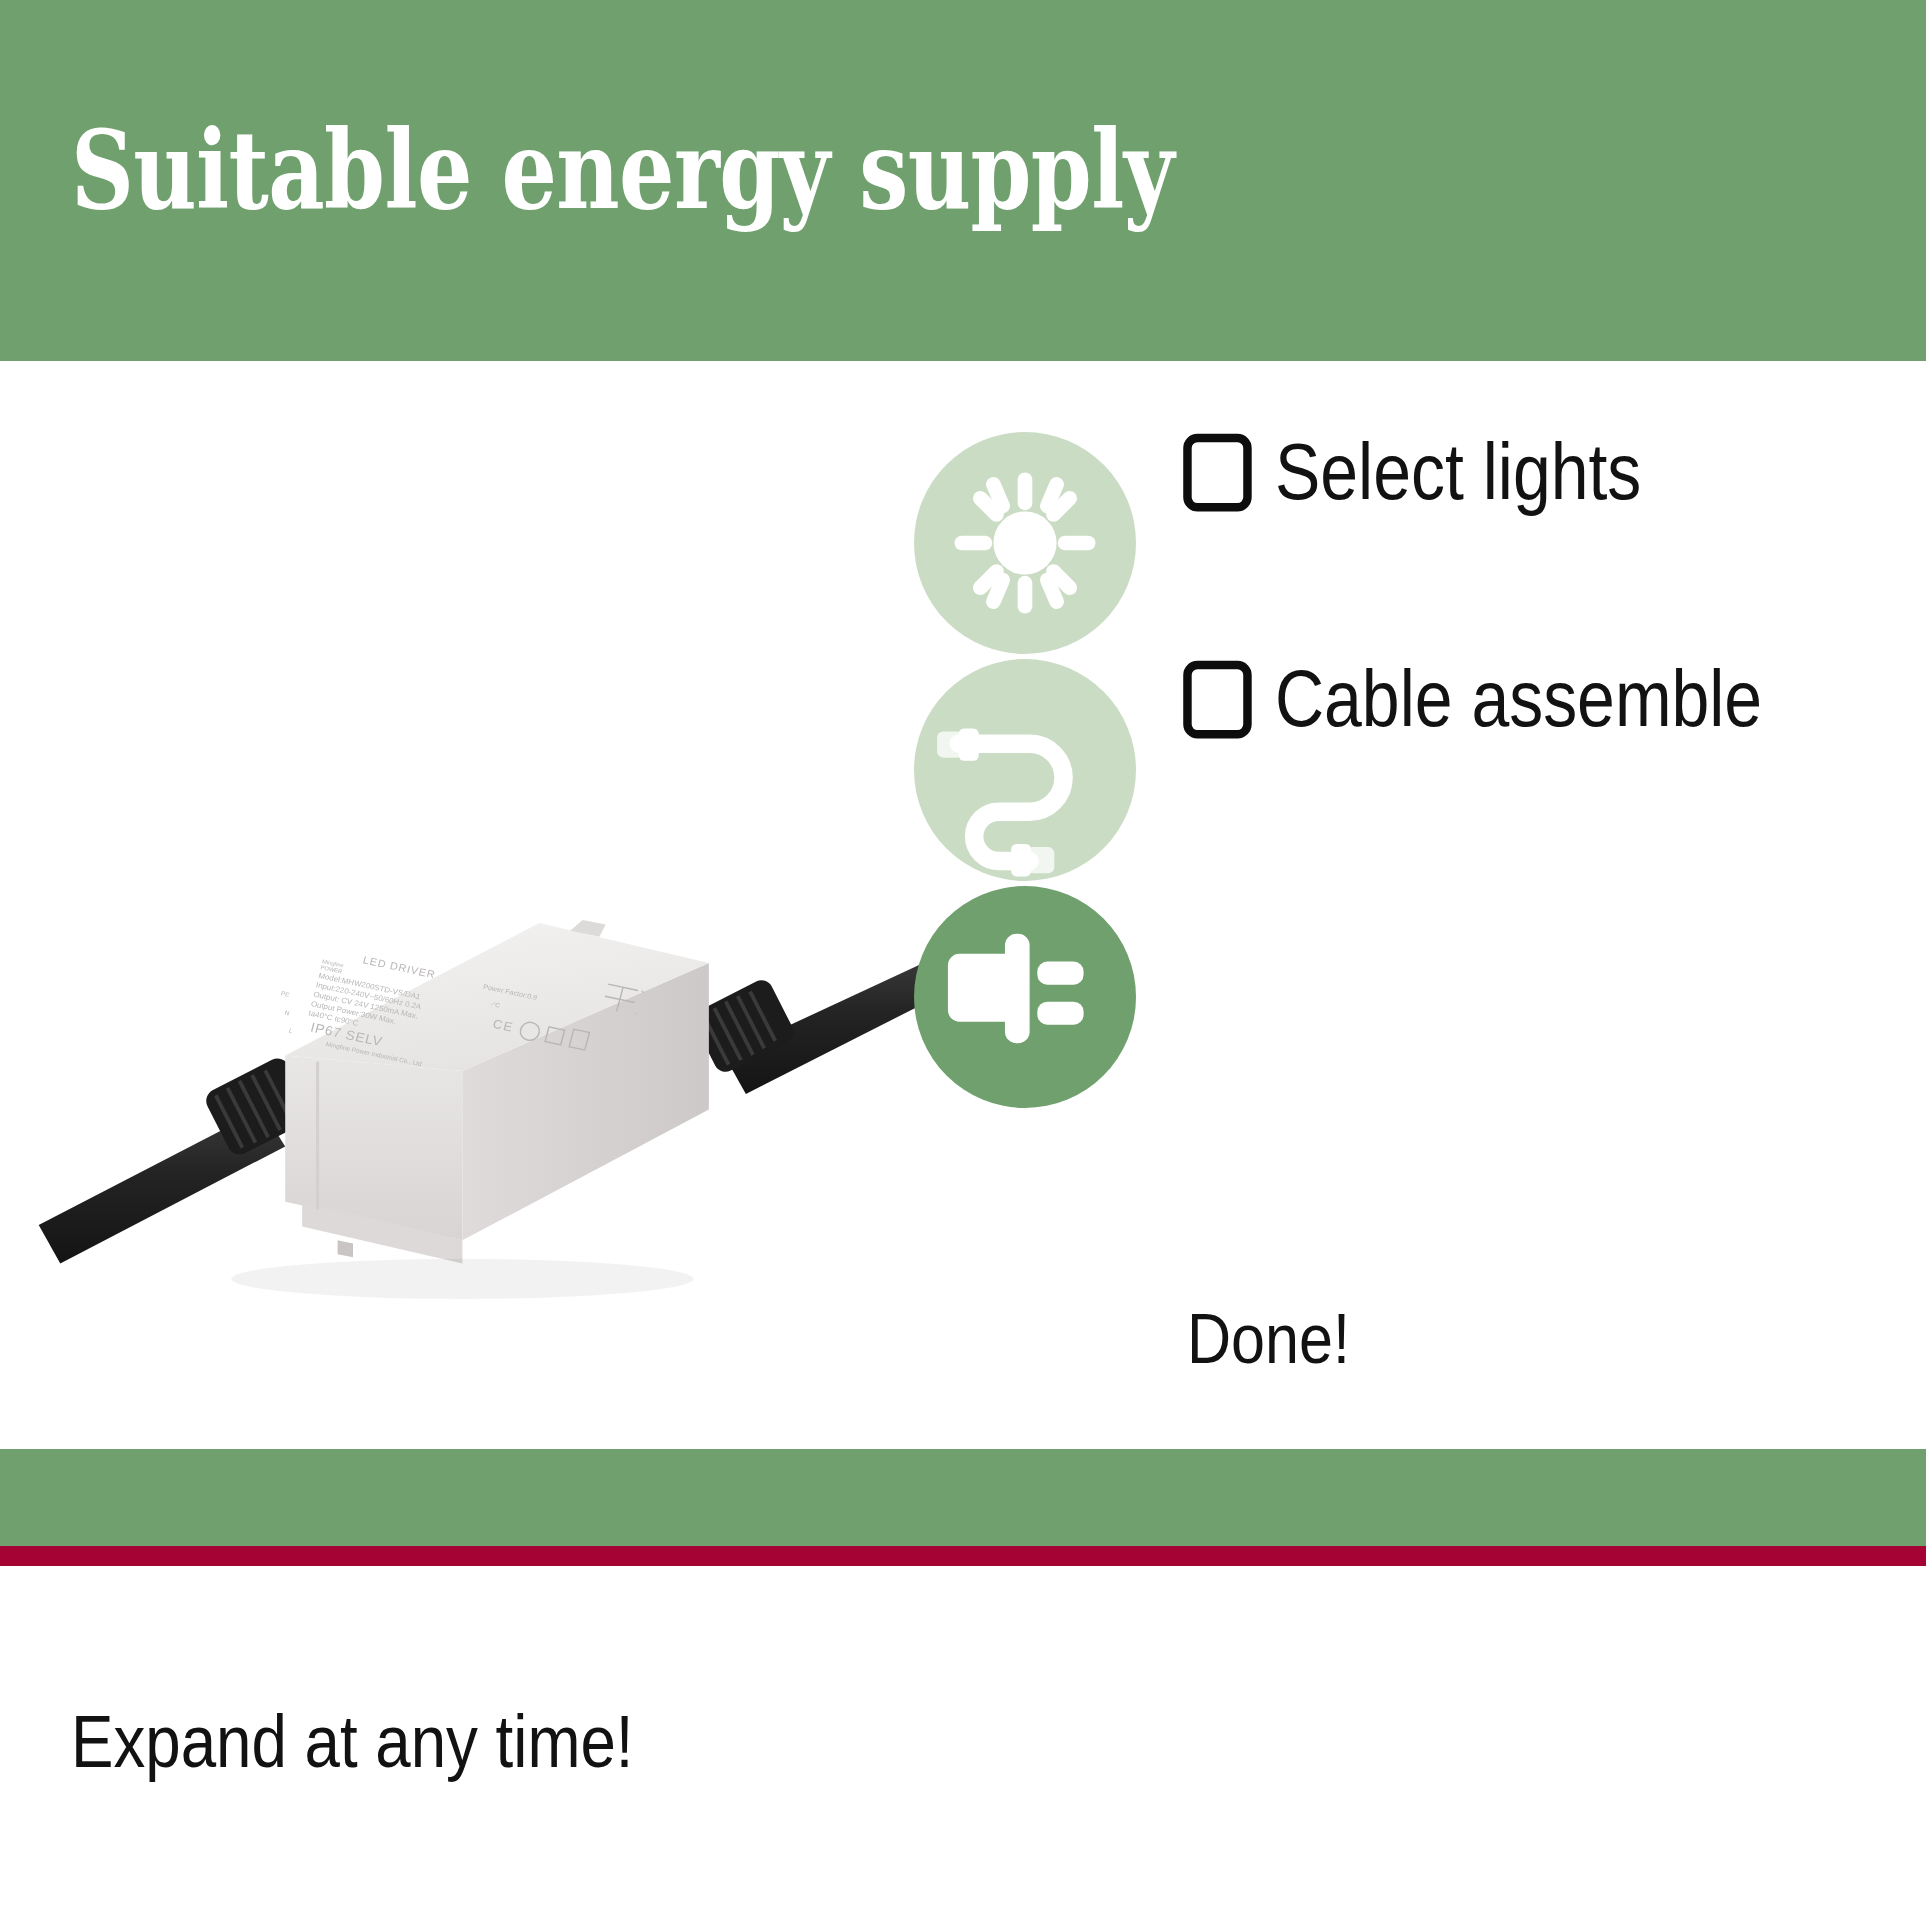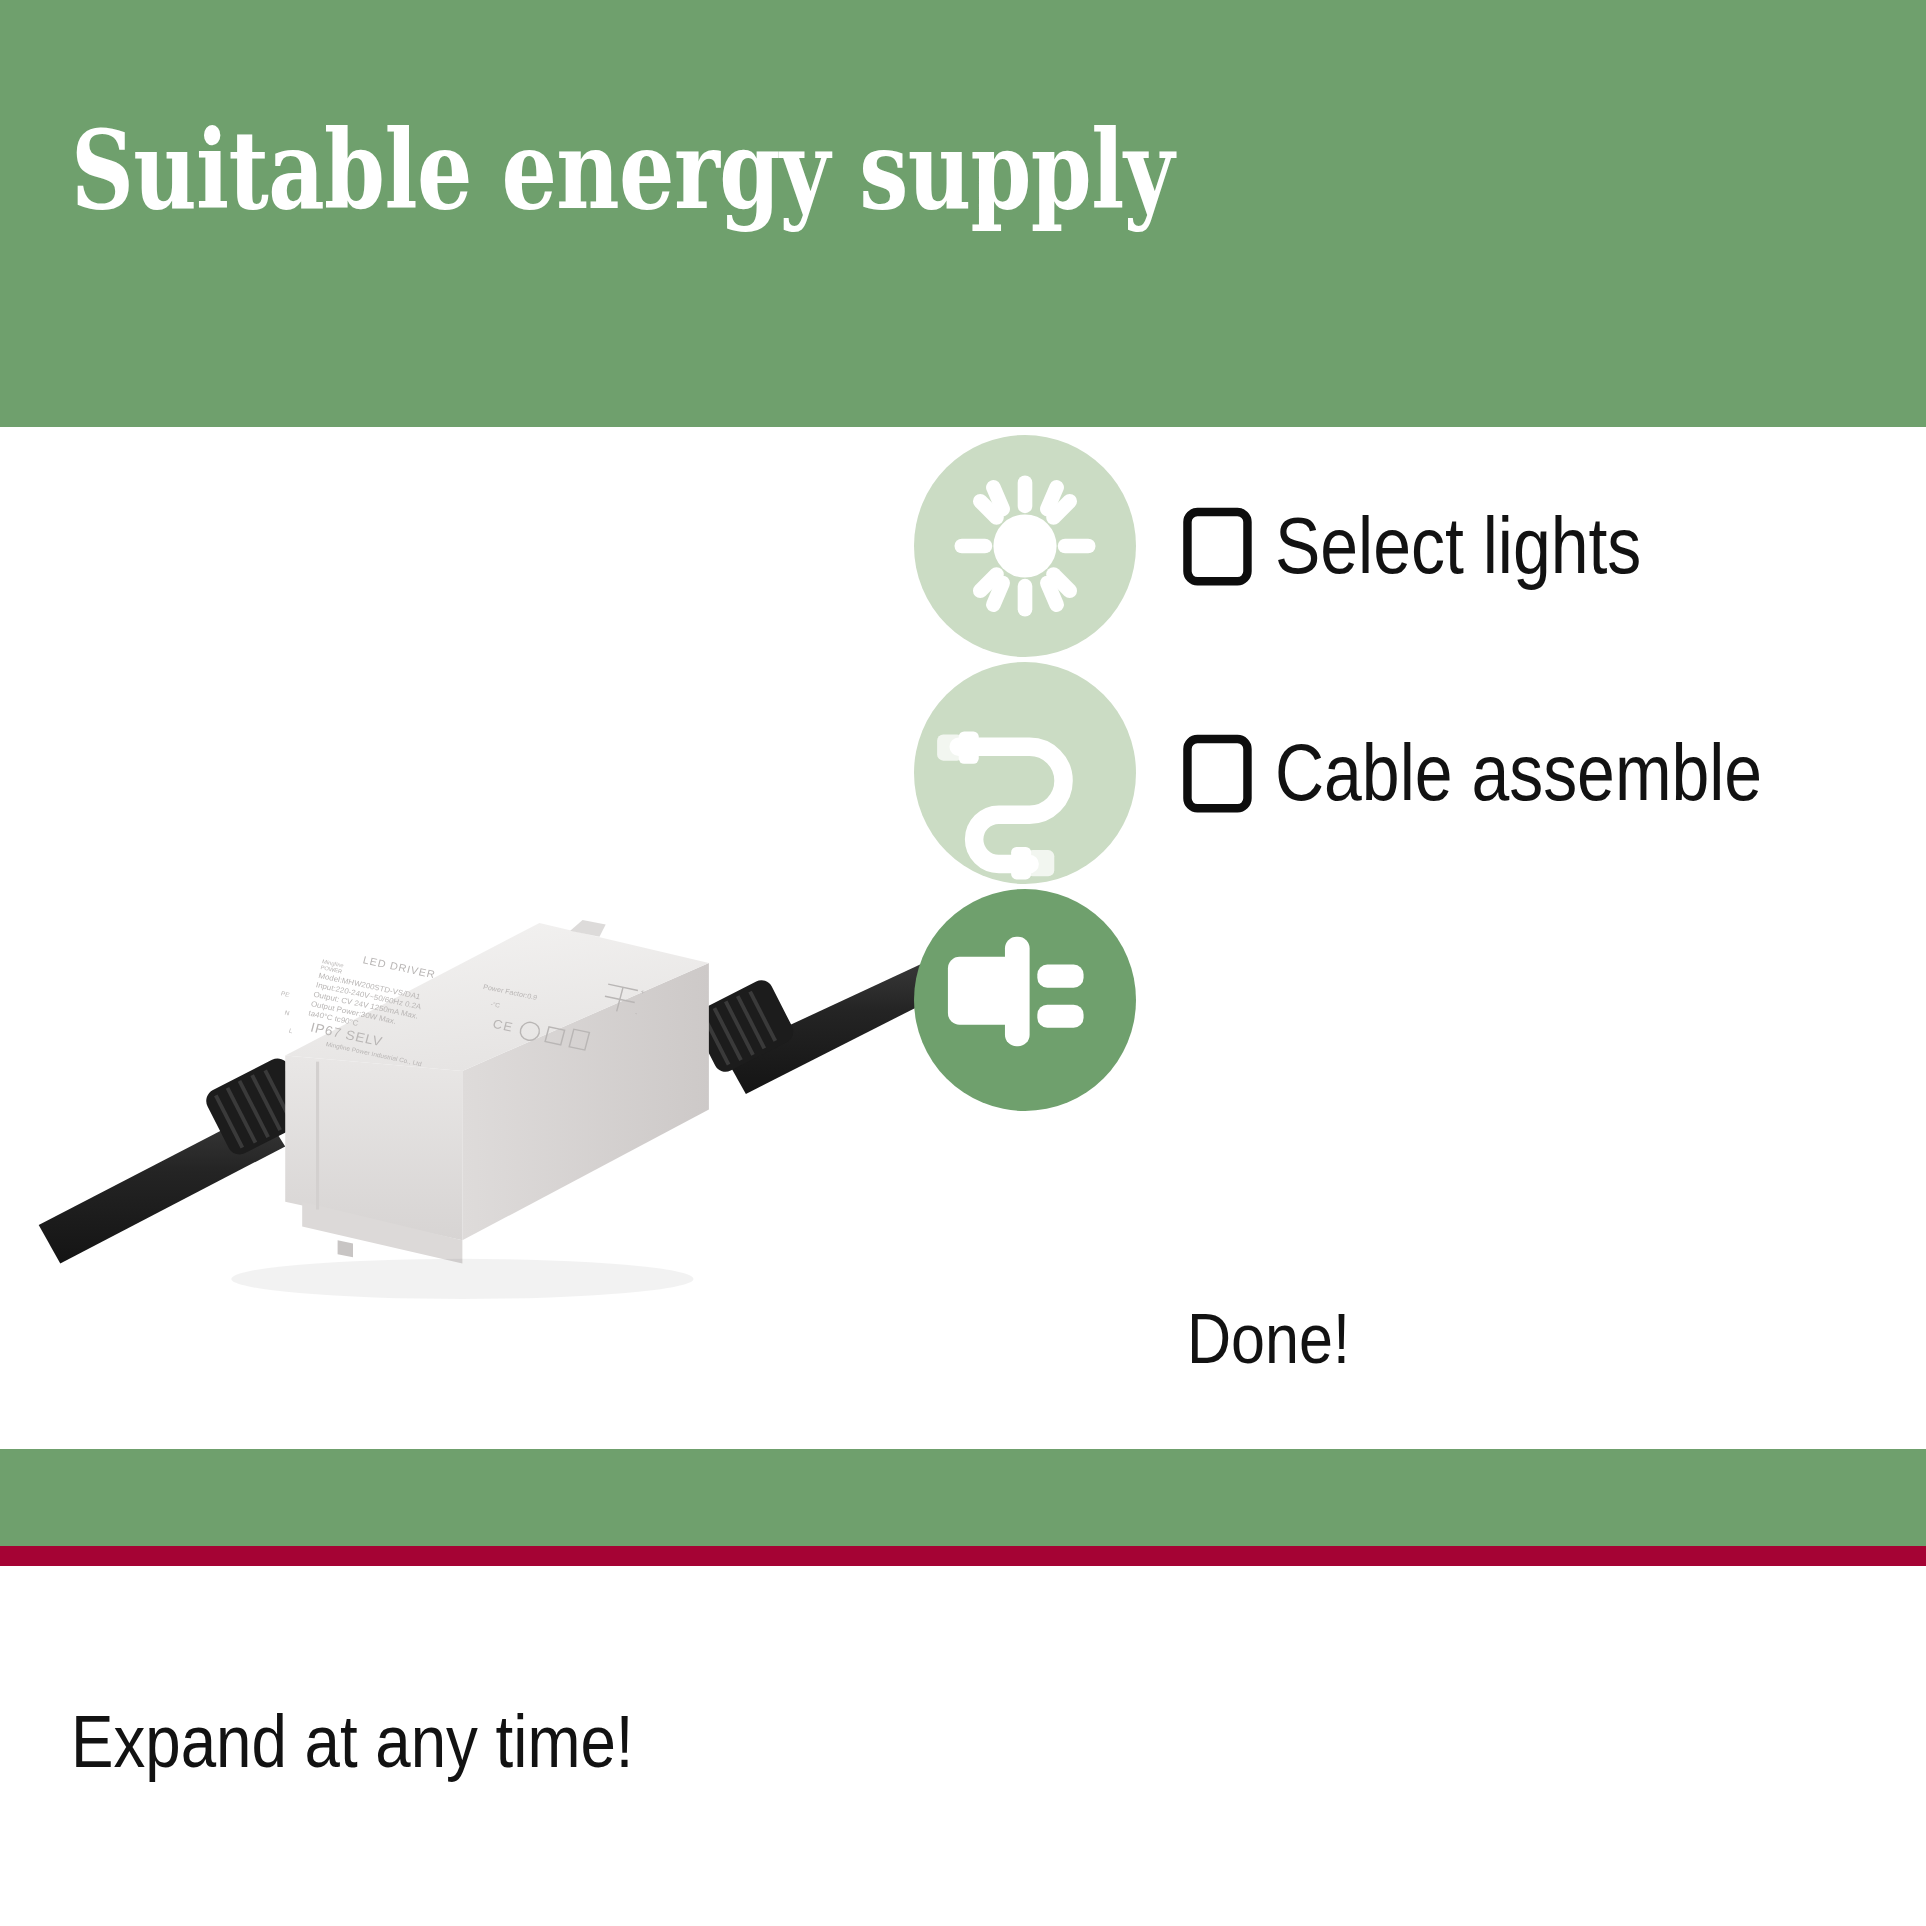--- a/index.html
+++ b/index.html
@@ -6,21 +6,21 @@
   html, body {
     width:1926px; height:1926px;
     background:#ffffff;
     font-family:"Liberation Sans", sans-serif;
     overflow:hidden;
   }
   .page { position:relative; width:1926px; height:1926px; background:#fff; }
 
   
   .header-bar{
-    position:absolute; left:0; top:0; width:1926px; height:427px;
+    position:absolute; left:0; top:0; width:1926px; height:361px;
     background:#6fa06d;
   }
   .header-title{
     position:absolute; left:71px; top:116px;
     font-family:"DejaVu Serif", serif;
     font-weight:700;
     font-size:109px;
     line-height:1;
     letter-spacing:-0.8px;
     color:#ffffff;
@@ -31,21 +31,21 @@
 
   
   .checklist{
     position:absolute; left:914px; top:432px;
     width:994px;
   }
   .check-row{
     position:relative;
     height:227px;
     display:flex;
-    align-items:center;
+    align-items:flex-start;
   }
   .icon-circle{
     position:relative;
     width:222px; height:222px;
     border-radius:50%;
     flex:0 0 222px;
   }
   .icon-circle.pale{ background:#cbdcc4; }
   .icon-circle.solid{ background:#6fa06d; }
   .icon-svg{ position:absolute; left:0; top:0; width:222px; height:222px; }

